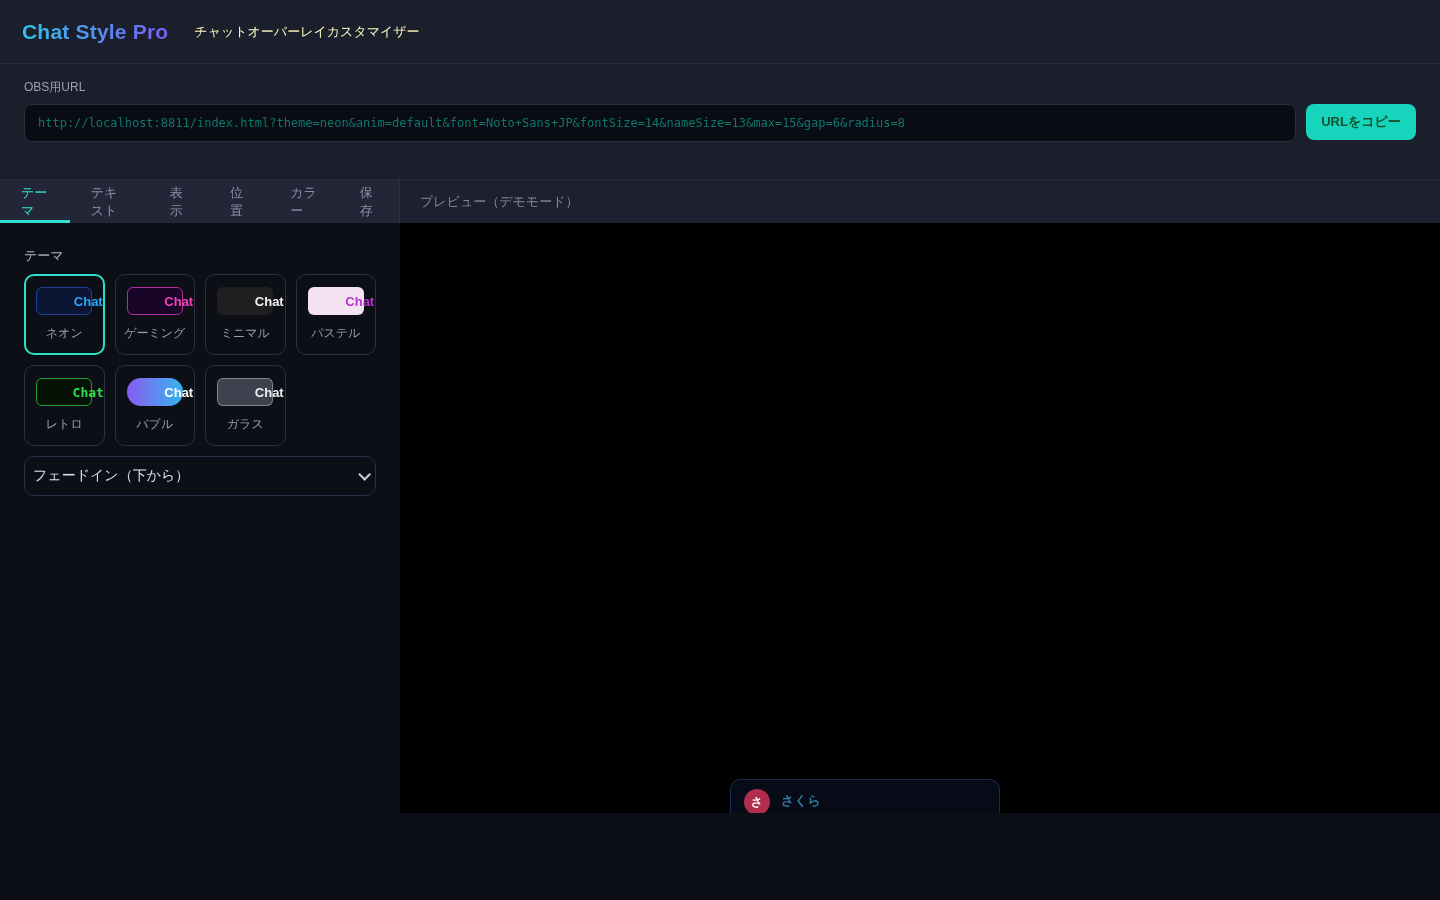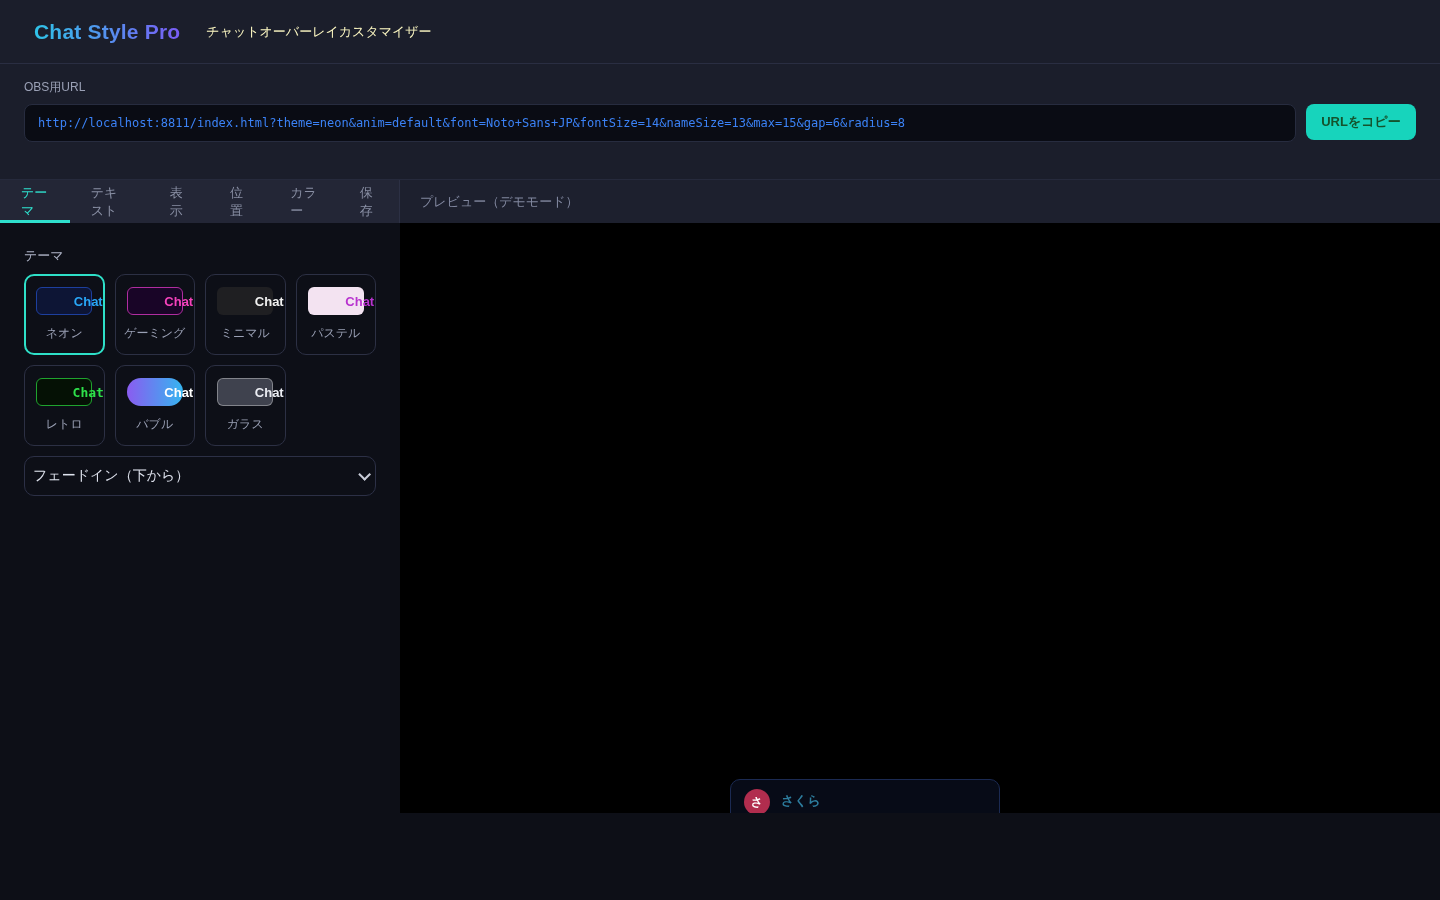--- a/index.html
+++ b/index.html
@@ -10,21 +10,21 @@
     color: #d8dce8;
   }
 
   
   .header {
     height: 64px;
     background: #1b1e2b;
     border-bottom: 1px solid #2a2e42;
     display: flex;
     align-items: center;
-    padding: 0 34px;
+    padding: 0 22px;
   }
   .app-title {
     font-size: 21px;
     font-weight: bold;
     background: linear-gradient(90deg, #2fc4e8, #7a5cf6);
     -webkit-background-clip: text;
     background-clip: text;
     -webkit-text-fill-color: transparent;
     color: transparent;
     letter-spacing: 0.2px;
@@ -48,21 +48,21 @@
     color: #9aa0b5;
     margin-bottom: 8px;
   }
   .url-row { display: flex; gap: 10px; }
   .url-input {
     flex: 1;
     height: 36px;
     background: #0a0c14;
     border: 1px solid #272c3f;
     border-radius: 8px;
-    color: #3b82f6;
+    color: #0f766e;
     font-family: "DejaVu Sans Mono", "Liberation Mono", monospace;
     font-size: 12px;
     padding: 18px 13px;
     outline: none;
   }
   .copy-btn {
     width: 110px;
     height: 36px;
     background: #17d4bc;
     color: #14532d;

